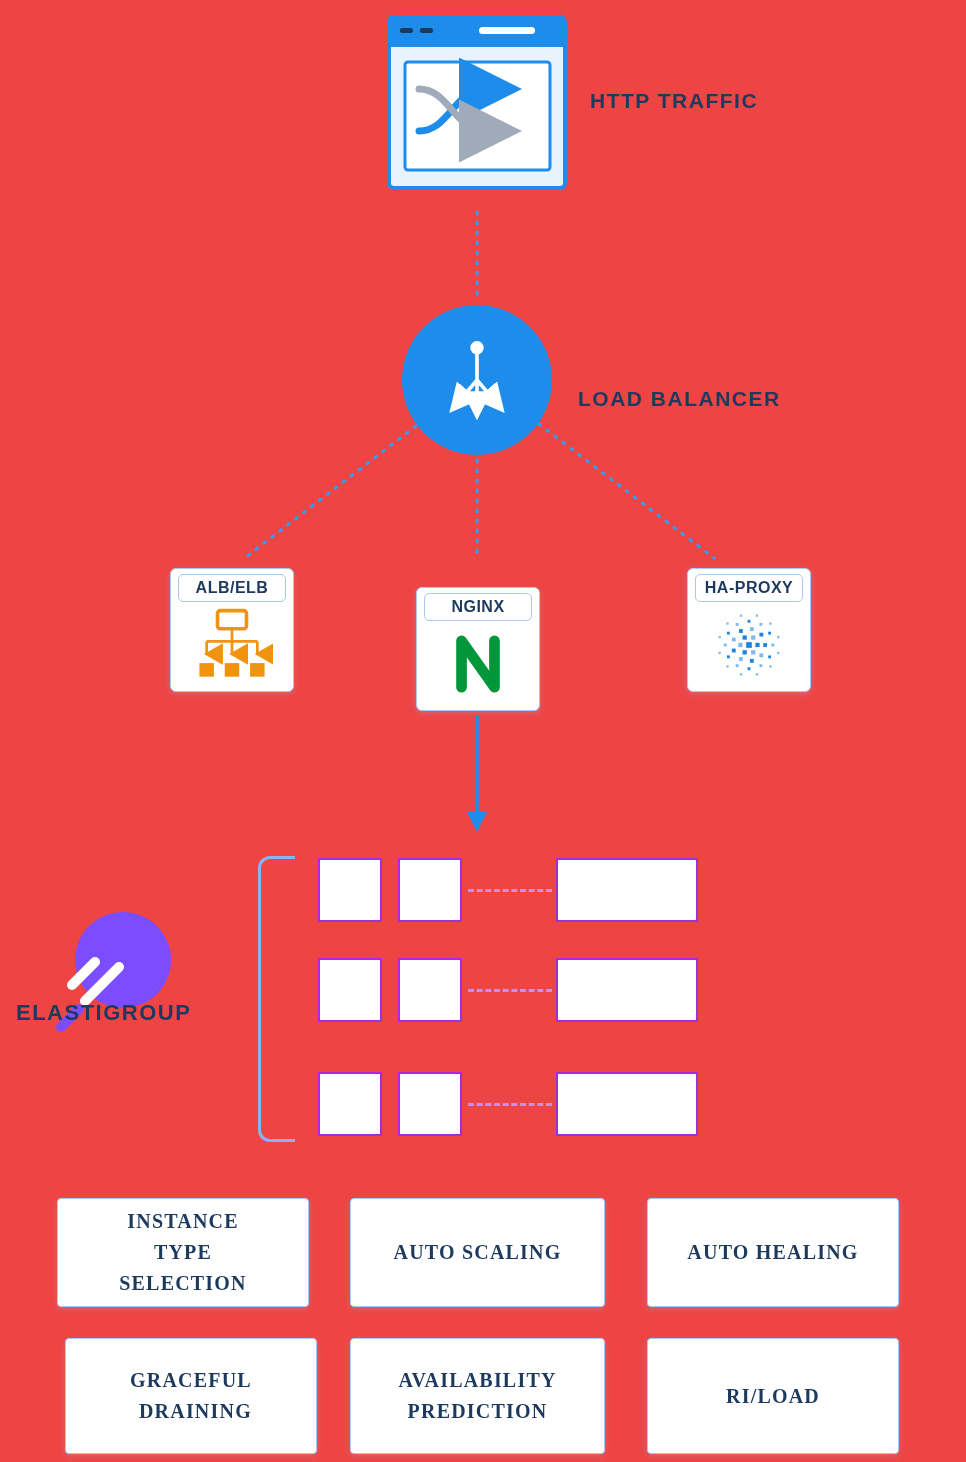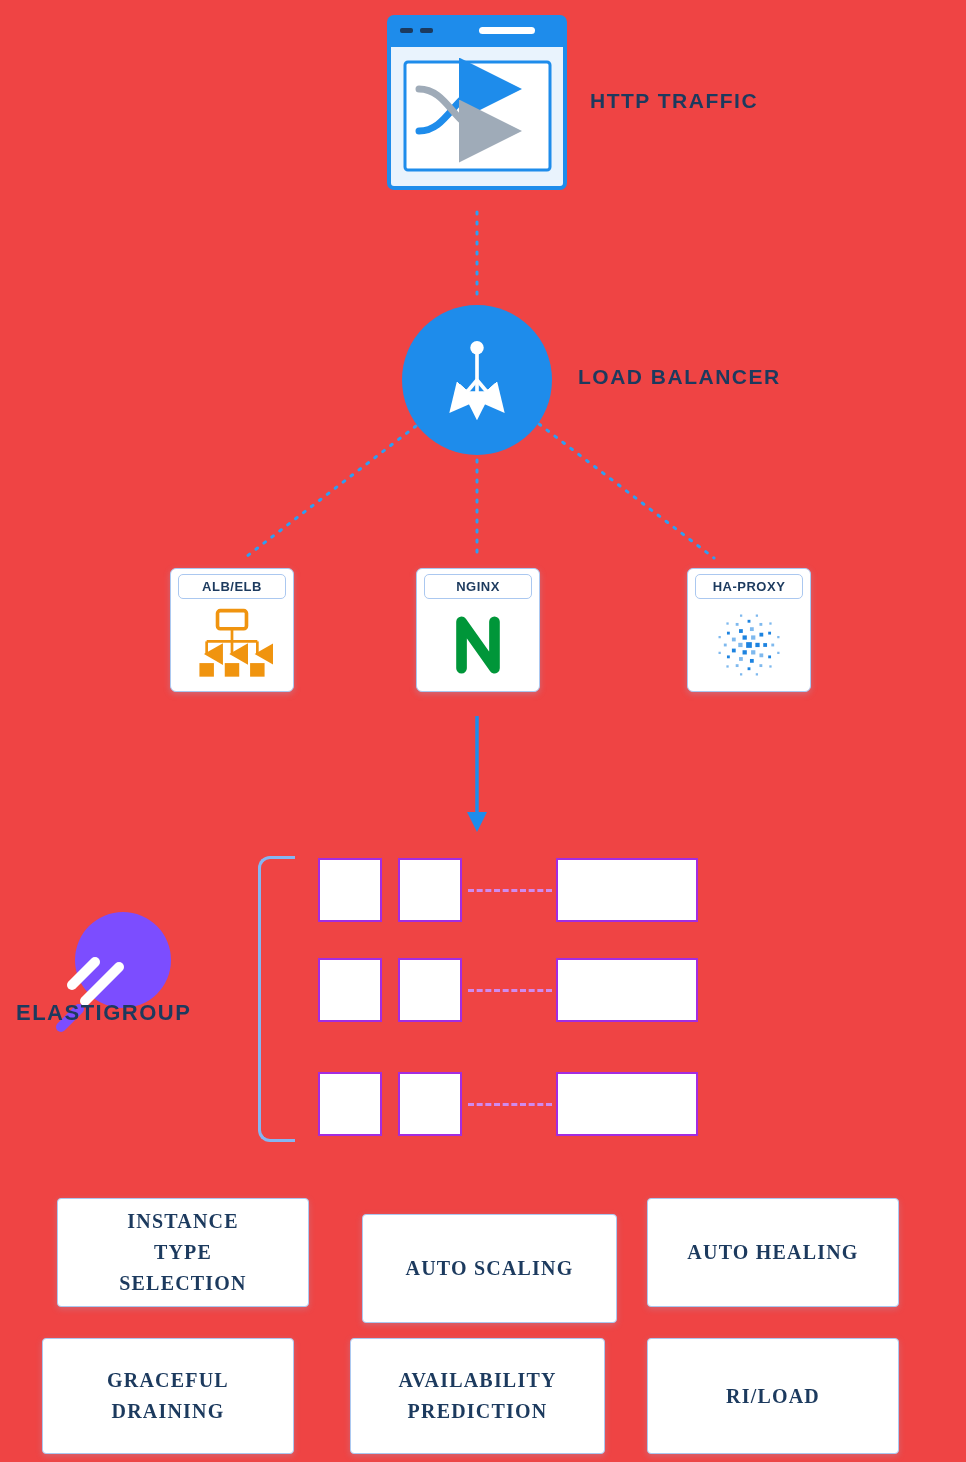--- a/index.html
+++ b/index.html
@@ -6,39 +6,39 @@
   .canvas {
     position:relative; width:966px; height:1462px; background:#ef4444;
     font-family:"Liberation Sans", sans-serif; overflow:hidden;padding-left:48px;
   }
   .overlay { position:absolute; left:0; top:0; z-index:1; pointer-events:none; }
   .dot-line { stroke:#2e9ff2; stroke-width:3; stroke-dasharray:2 8; stroke-linecap:round; fill:none; }
   .solid-line { stroke:#1e8ceb; stroke-width:3.5; fill:none; }
 
   .label { position:absolute; z-index:3; font-weight:bold; color:#1c3a5e; font-size:21px; letter-spacing:1.5px; }
   .http-label { left:590px; top:89px; }
-  .lb-label   { left:578px; top:365px; }
+  .lb-label   { left:578px; top:387px; }
   .eg-label   { left:16px;  top:1000px; font-size:22px; }
 
   .browser-icon { position:absolute; left:387px; top:15px; width:180px; height:175px; z-index:2; }
 
   .lb-circle {
     position:absolute; left:402px; top:305px; width:150px; height:150px; border-radius:50%;
     background:#1e8ceb; z-index:2; display:flex; align-items:center; justify-content:center;
   }
 
   .node-box {
     position:absolute; top:568px; width:122px; height:122px; background:#fff; z-index:2;
     border:1px solid #abc8f0; border-radius:6px; box-shadow:0 2px 6px rgba(150,180,220,.35);
   }
-  .node-alb { left:170px; } .node-nginx { left:416px; } .node-haproxy { left:687px;text-decoration:underline; }
+  .node-alb { left:170px; } .node-nginx { left:416px;margin-top:19px; } .node-haproxy { left:687px;text-decoration:underline; }
   .node-badge {
     position:absolute; top:5px; left:50%; transform:translateX(-50%); width:106px; padding:4px 0;
     text-align:center; border:1px solid #abc8f0; border-radius:5px; background:#fff;
-    font-size:13px; font-weight:bold; color:#1c3a5e; letter-spacing:.5px;
+    font-size:16px; font-weight:bold; color:#1c3a5e; letter-spacing:.5px;
   }
   .node-icon {
     position:absolute; top:36px; left:50%; transform:translateX(-50%);
     width:82px; height:80px; display:flex; align-items:center; justify-content:center;
   }
 
   .bracket {
     position:absolute; left:258px; top:856px; width:34px; height:280px; z-index:2;
     border-left:3px solid #85b6f2; border-top:3px solid #85b6f2; border-bottom:3px solid #85b6f2;
     border-radius:12px 0 0 12px;
@@ -56,23 +56,23 @@
   .feature {
     position:absolute; background:#fff; border:1px solid #abc8f0; border-radius:4px; z-index:2;
     box-shadow:0 2px 6px rgba(150,180,220,.3);
     display:flex; align-items:center; justify-content:center; text-align:center;
   }
   .feature-label {
     font-size:20px; font-weight:bold; color:#1c3a5e; letter-spacing:1.2px;
     line-height:1.55; white-space:pre-line;font-family:Liberation Serif, serif;
   }
   .f0 { left:57px;  top:1198px; width:250px; height:107px; }
-  .f1 { left:362px; top:1198px; width:253px; height:107px;margin-top:16px; }
+  .f1 { left:350px; top:1198px; width:253px; height:107px; }
   .f2 { left:647px; top:1198px; width:250px; height:107px;text-align:right; }
-  .f3 { left:42px;  top:1338px; width:250px; height:114px; }
+  .f3 { left:65px;  top:1338px; width:250px; height:114px;text-align:right; }
   .f4 { left:350px; top:1338px; width:253px; height:114px;text-align:center; }
   .f5 { left:647px; top:1338px; width:250px; height:114px; }
 
   .hd { fill:#1d83e0; } .hl { fill:#7fb9ee; }
 </style>
 </head>
 <body>
 
 <div class="canvas">
 

